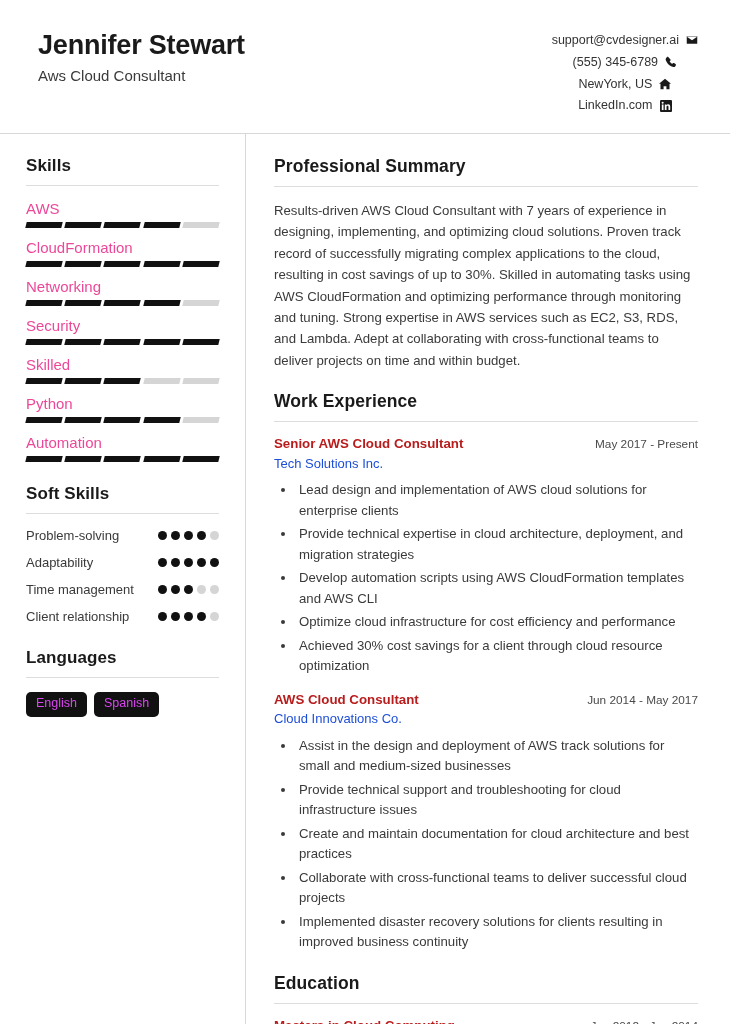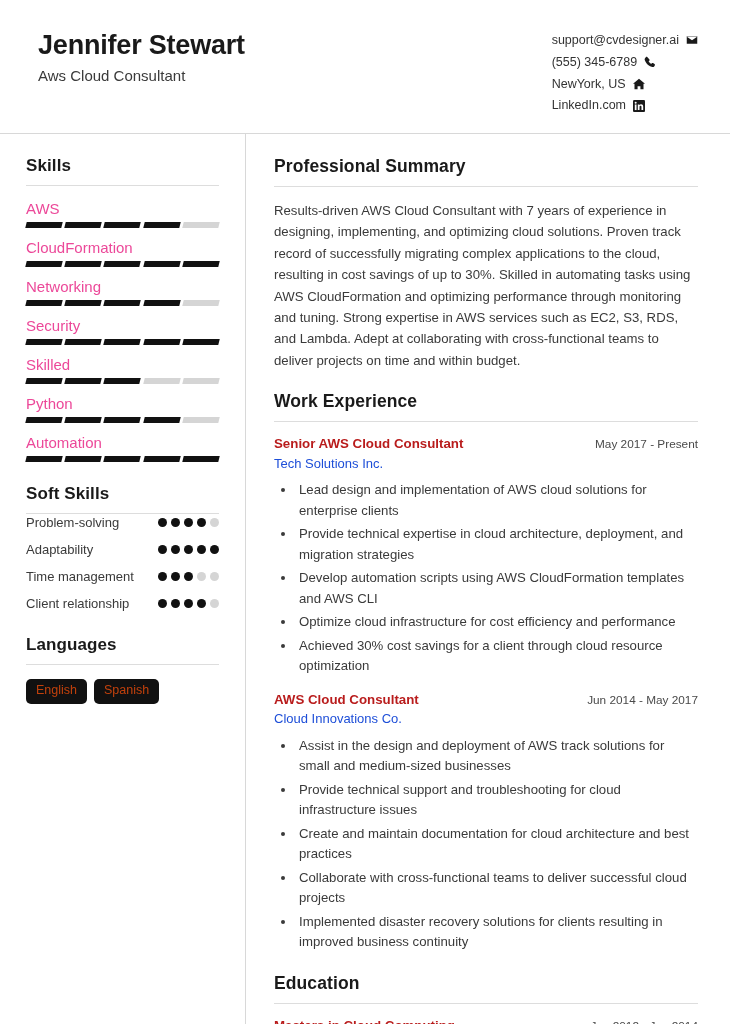--- a/index.html
+++ b/index.html
@@ -29,21 +29,21 @@
   }
   .job-title {
     font-size: 15px;
     color: #3a3a3a;
     margin-top: 6px;
     font-weight: normal;
   }
   .contacts {
     display: flex;
     flex-direction: column;
-    align-items: flex-start;
+    align-items: center;
     gap: 3px;
     padding-top: 3px;
   }
   .contact-row {
     display: flex;
     align-items: center;
     justify-content: flex-end;
     gap: 7px;
     font-size: 12.5px;
     color: #333333;
@@ -114,21 +114,21 @@
   }
   .seg {
     flex: 1 1 0;
     height: 6px;
     background: #d5d5d5;
     transform: skewX(-14deg);
   }
   .seg.on { background: #111111; }
 
   
-  .soft-list { }
+  .soft-list { margin-top: 13px; }
   .soft-item {
     display: flex;
     justify-content: space-between;
     align-items: flex-start;
     margin-bottom: 8px;
     gap: 8px;
   }
   .soft-name {
     font-size: 13px;
     color: #3a3a3a;
@@ -151,21 +151,21 @@
 
   
   .lang-list {
     margin-top: 14px;
     display: flex;
     flex-wrap: wrap;
     gap: 7px;
   }
   .lang-pill {
     background: #111111;
-    color: #c2410c;
+    color: #d946ef;
     font-size: 12.5px;
     padding: 4px 10px 5px 10px;
     border-radius: 5px;
     line-height: 1.25;
     white-space: nowrap;
   }
 
   
   .summary-text {
     margin-top: 13px;

